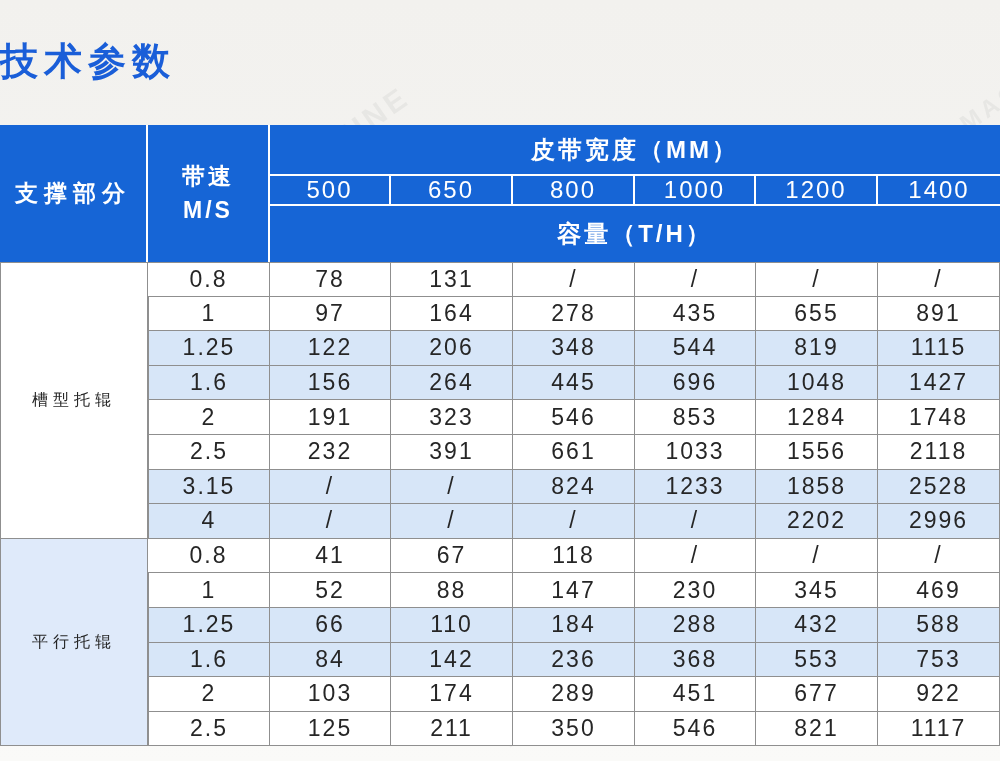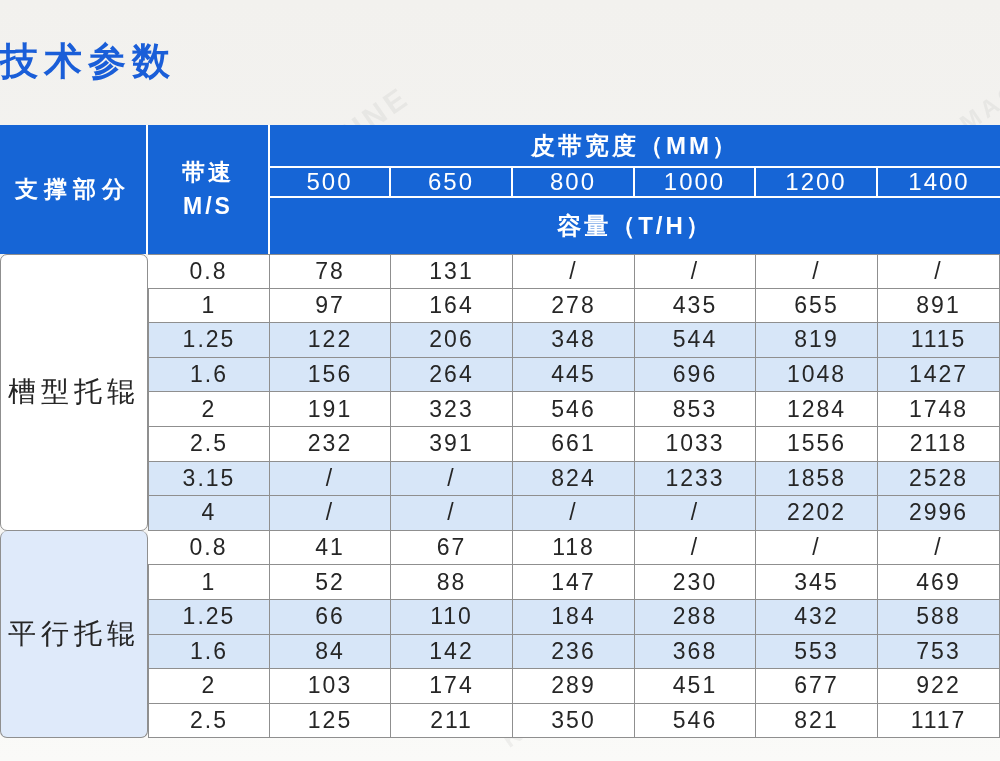--- a/index.html
+++ b/index.html
@@ -60,21 +60,21 @@
     letter-spacing: 6px;
     border-right: 2px solid #ffffff;
   }
   th.speed-cell {
     font-size: 23px;
     letter-spacing: 3px;
     border-right: 2px solid #ffffff;
     line-height: 1.45;
   }
   th.band-top {
-    height: 43px;
+    height: 51px;
     font-size: 24px;
     letter-spacing: 3px;
     border-bottom: 2px solid #ffffff;
   }
   th.width-col {
     height: 24px;
     font-size: 24px;
     font-weight: 400;
     letter-spacing: 2px;
     border-bottom: 2px solid #ffffff;
@@ -97,25 +97,24 @@
     letter-spacing: 2px;
     background: #ffffff;
     border-right: 1px solid #8f8f8f;
     border-bottom: 1px solid #8f8f8f;
     padding: 0;
   }
   tbody tr:first-child td { border-top: 1px solid #8f8f8f; }
   tbody td:first-child { border-left: 1px solid #8f8f8f; }
   tbody tr.shaded td { background: #d7e6f8; }
   td.section-label {
-    font-size: 28px;
+    font-size: 16px;
     letter-spacing: 5px;
     background: #ffffff !important;
     border-left: 1px solid #8f8f8f;
-    border-radius: 7px;
   }
   td.section-label.shaded-cell { background: #dfeafa !important; }
 </style>
 </head>
 <body>
 
 <div class="wm" style="left:110px; top:170px; font-size:30px;">KUNWEI MACHINE</div>
 <div class="wm" style="left:830px; top:110px;">KUNWEI MACHINE</div>
 <div class="wm" style="left:330px; top:230px;">KUNWEI MACHINE</div>
 <div class="wm" style="left:-60px; top:300px;">KUNWEI MACHINE</div>

